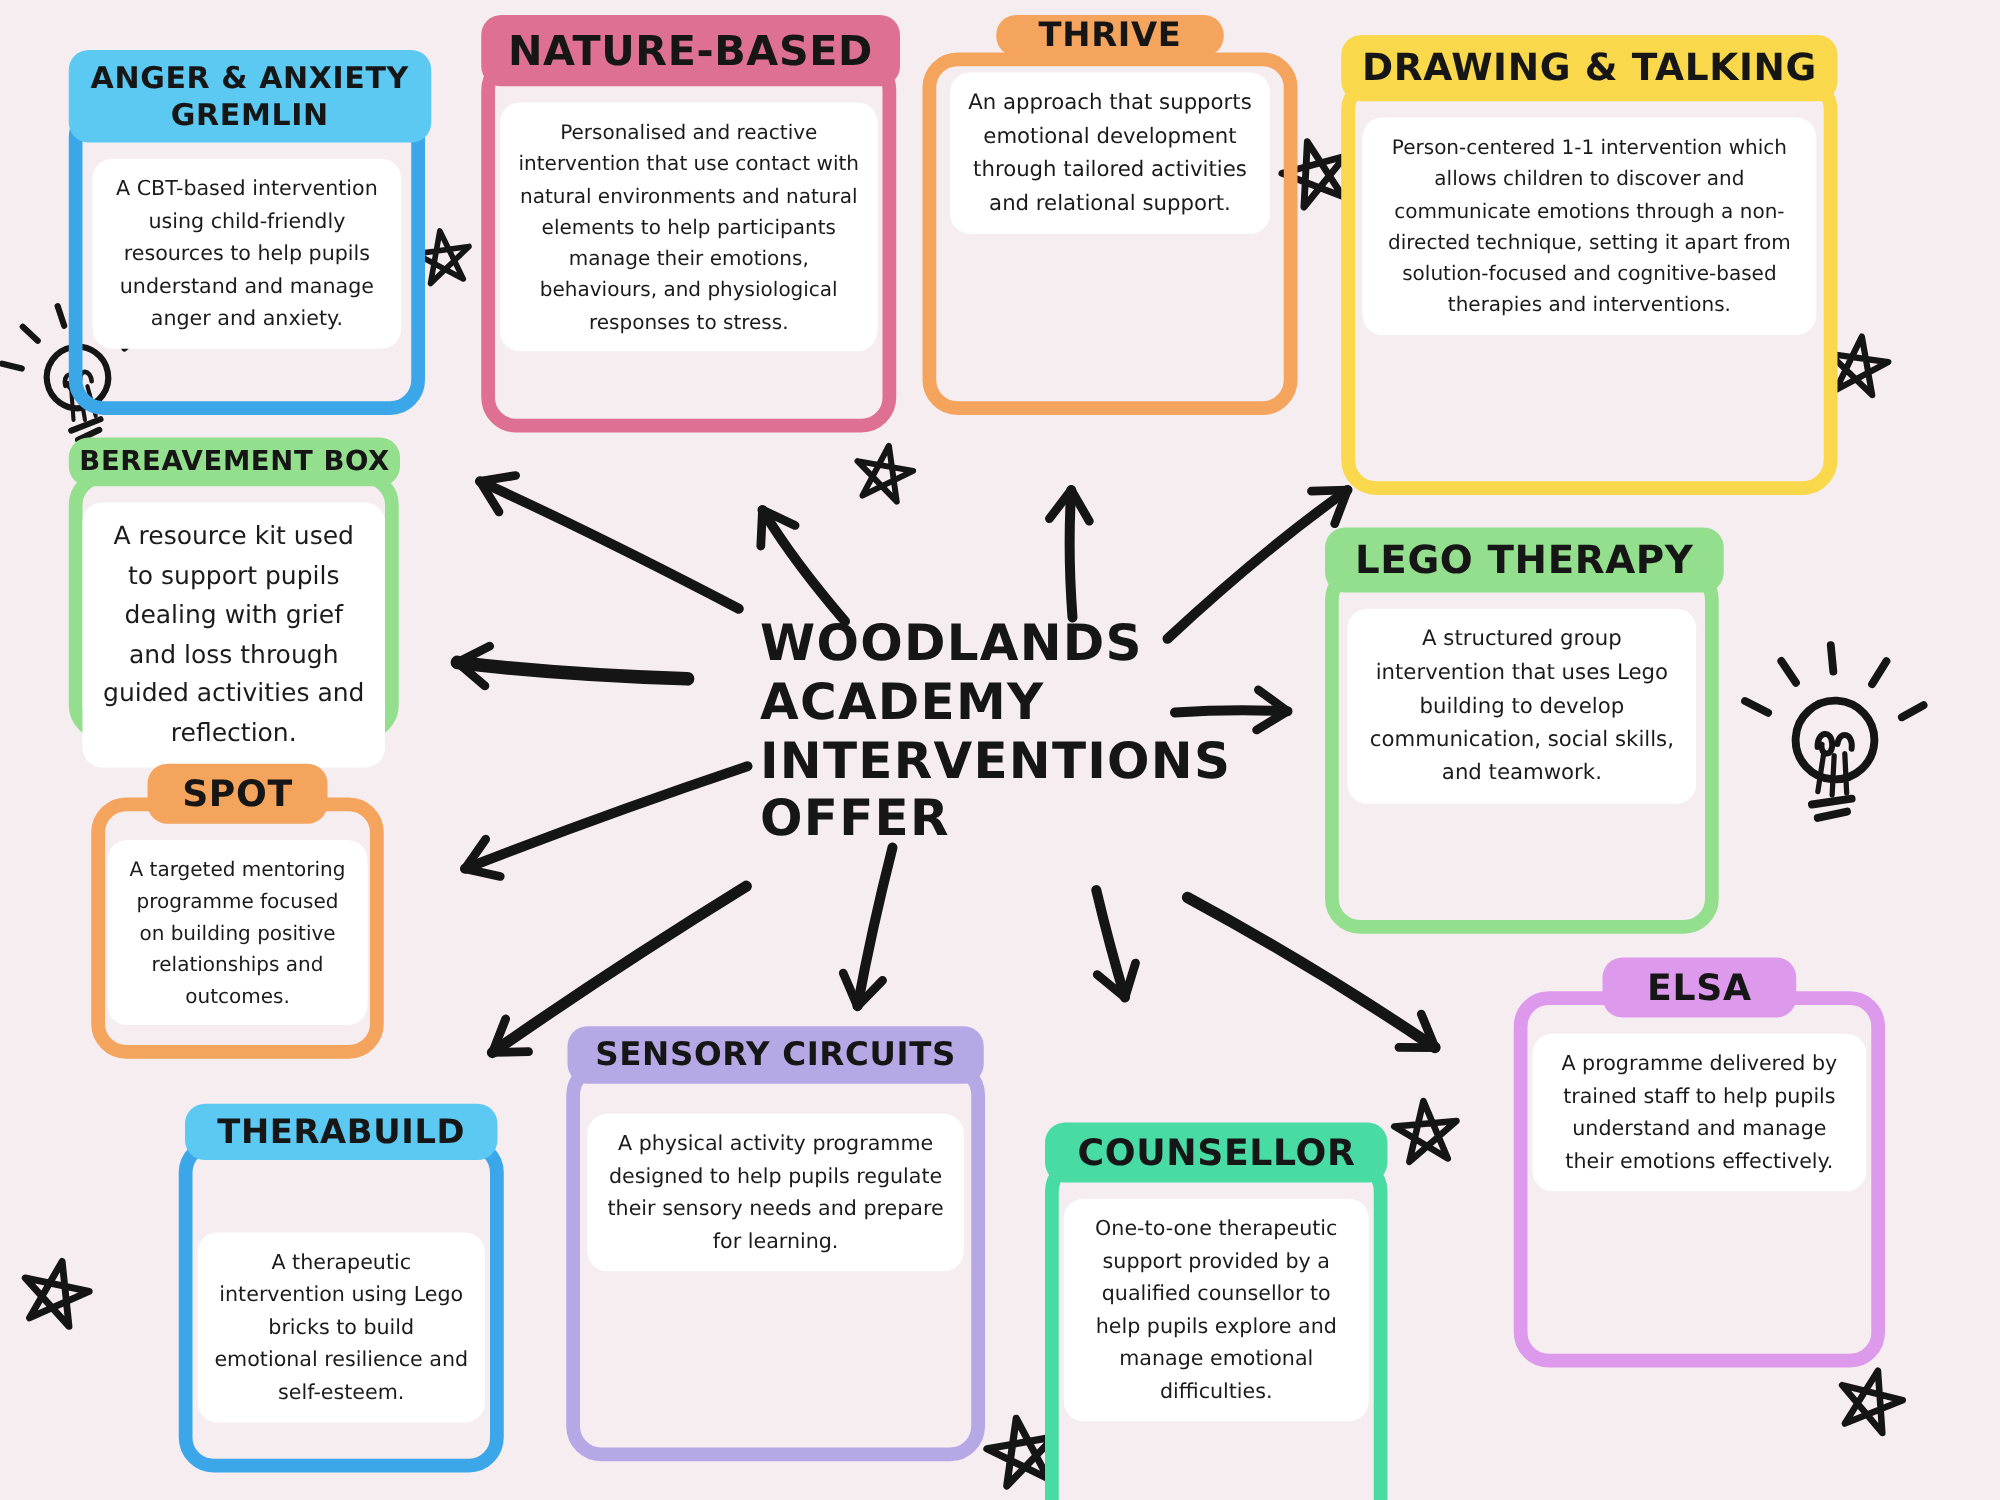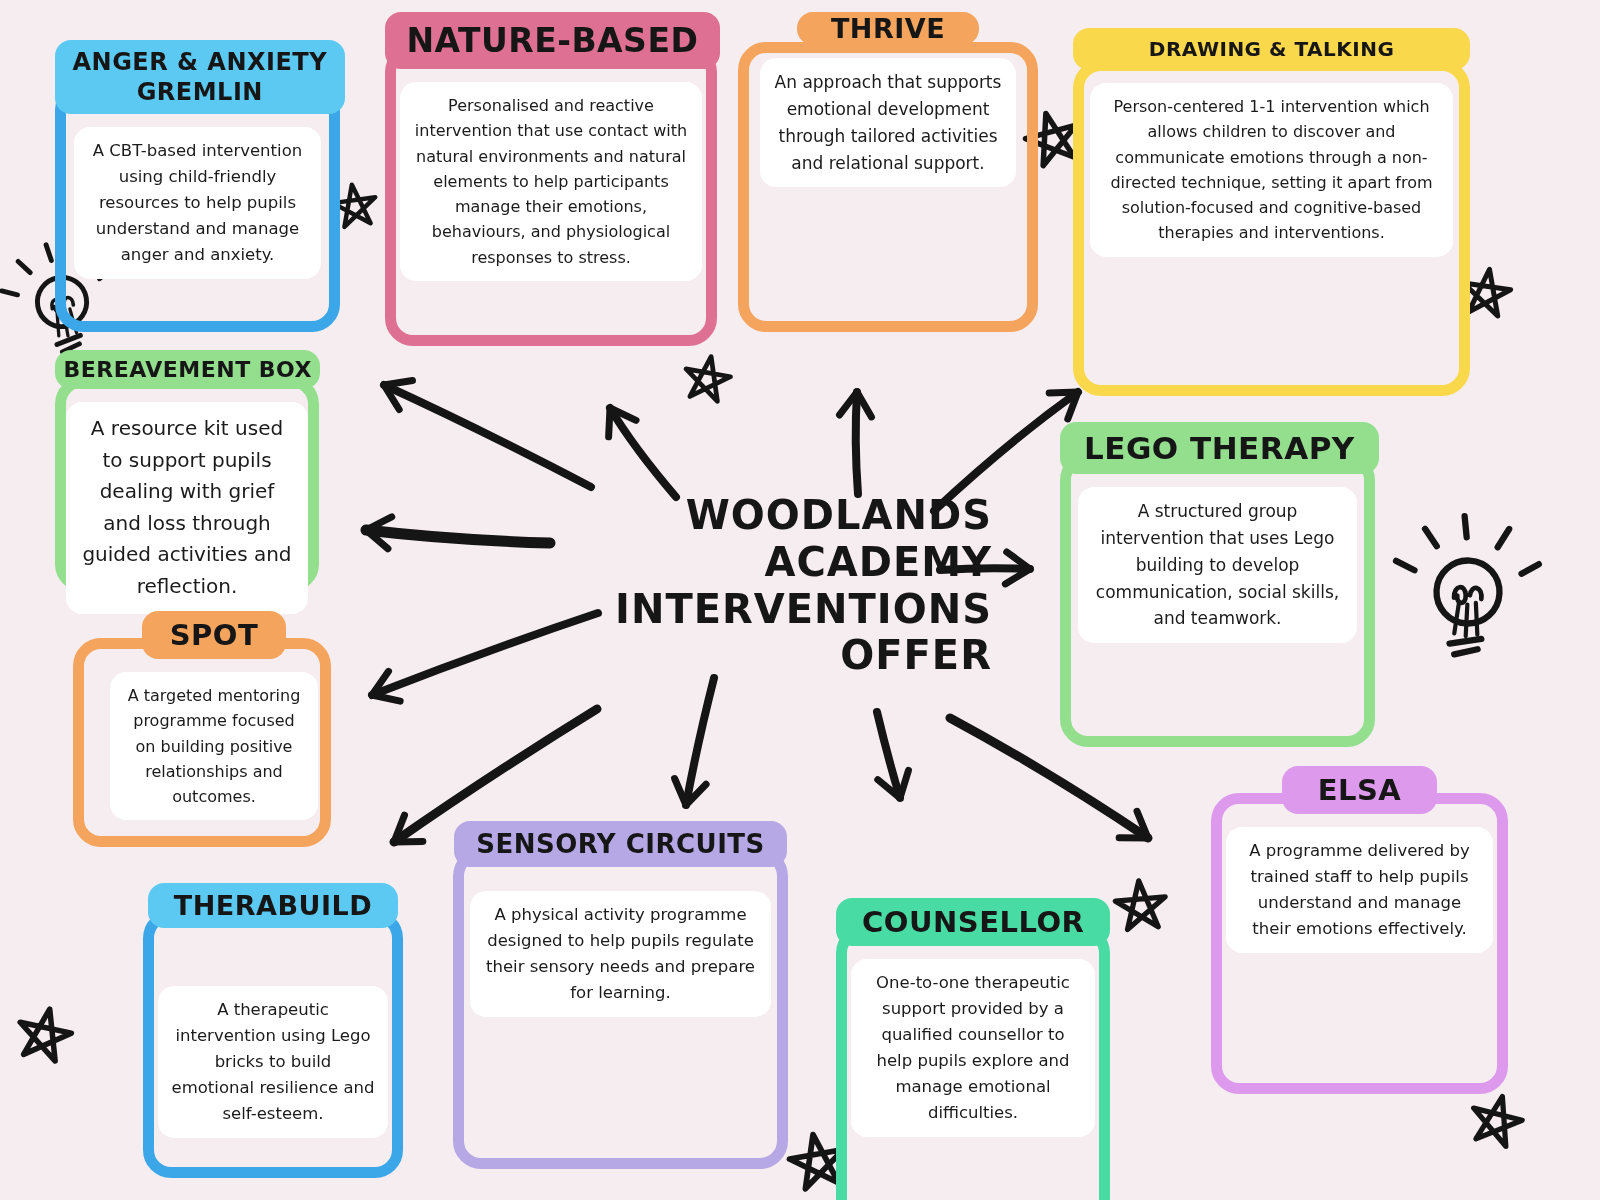--- a/index.html
+++ b/index.html
@@ -15,31 +15,31 @@
              border-radius:16px;text-align:center;color:#161616;font-weight:800;
              letter-spacing:.5px;width:max-content;max-width:96%;padding:8px 18px;}
   .card .body{position:relative;z-index:2;background:#ffffff;border-radius:16px;
               margin:13px auto 0;width:calc(100% - 64px);padding:11px 13px;
               text-align:center;color:#1b1b1b;font-size:16.5px;font-weight:500;
               line-height:1.58;}
 
   .c0 .frame{top:42px}.c0 .tab{font-size:24px;width:calc(100% - 10px);white-space:pre-line;line-height:1.25;padding:7px 8px}
   .c1 .frame{top:32px}.c1 .tab{font-size:33px;width:calc(100% - 10px);padding:9px 8px}.c1 .body{font-size:16px;width:calc(100% - 56px)}
   .c2 .frame{top:30px}.c2 .tab{font-size:27px;padding:1px 34px}.c2 .body{font-size:17px;width:calc(100% - 70px)}
-  .c3 .frame{top:32px}.c3 .tab{font-size:20px;width:calc(100% - 14px);padding:9px 8px}.c3 .body{font-size:16px;width:calc(100% - 60px)}
+  .c3 .frame{top:32px}.c3 .tab{font-size:30px;width:calc(100% - 14px);padding:9px 8px}.c3 .body{font-size:16px;width:calc(100% - 60px)}
   .c4 .frame{top:26px}.c4 .tab{font-size:22px;width:calc(100% - 8px);padding:7px 6px}.c4 .body{font-size:20px;width:calc(100% - 48px)}
   .c5 .frame{top:27px}.c5 .tab{font-size:29px;padding:7px 28px}.c5 .body{font-size:16px;width:calc(100% - 52px)}
   .c6 .frame{top:30px}.c6 .tab{font-size:31px;padding:8px 24px}.c6 .body{font-size:17px;width:calc(100% - 62px)}
   .c7 .frame{top:27px}.c7 .tab{font-size:29px;padding:7px 36px}.c7 .body{font-size:16.5px;width:calc(100% - 56px)}
   .c8 .frame{top:27px}.c8 .tab{font-size:27px;padding:7px 26px}.c8 .body{font-size:16.5px;width:calc(100% - 56px);margin-top:58px}
   .c9 .frame{top:27px}.c9 .tab{font-size:26px;width:calc(100% - 10px);padding:8px 6px}.c9 .body{font-size:16.5px;width:calc(100% - 60px);margin-top:24px}
   .c10 .frame{top:27px}.c10 .tab{font-size:29px;padding:7px 26px}.c10 .body{font-size:16.5px;width:calc(100% - 56px)}
 
   #center-title{position:absolute;left:608px;top:492px;width:384px;z-index:2;
-    text-align:right;font-weight:800;font-size:40px;line-height:1.17;
+    text-align:left;font-weight:800;font-size:40px;line-height:1.17;
     letter-spacing:1px;color:#161616;white-space:pre-line;}
 </style>
 </head>
 <body>
 
 <div id="canvas">
 
   <svg class="overlay" width="1600" height="1200" viewBox="0 0 1600 1200">
     <defs>
       <marker id="ah" markerUnits="userSpaceOnUse" markerWidth="48" markerHeight="48" refX="34" refY="23" orient="auto">
@@ -109,21 +109,21 @@
     <div class="frame"></div>
     <div class="body">Person-centered 1-1 intervention which allows children to discover and communicate emotions through a non-directed technique, setting it apart from solution-focused and cognitive-based therapies and interventions.</div>
   </div>
 
   <div class="card c4" style="left: 55px; top: 350px; width: 264px; height: 242px; --frame: #93DF8E; --tab: #93DF8E;">
     <div class="tab">BEREAVEMENT BOX</div>
     <div class="frame"></div>
     <div class="body">A resource kit used to support pupils dealing with grief and loss through guided activities and reflection.</div>
   </div>
 
-  <div class="card c5" style="left: 73px; top: 611px; width: 234px; height: 236px; padding-left: 24px; --frame: #F4A45C; --tab: #F4A45C;">
+  <div class="card c5" style="left: 73px; top: 611px; width: 234px; height: 236px; --frame: #F4A45C; --tab: #F4A45C;">
     <div class="tab">SPOT</div>
     <div class="frame"></div>
     <div class="body">A targeted mentoring programme focused on building positive relationships and outcomes.</div>
   </div>
 
   <div class="card c6" style="left: 1060px; top: 422px; width: 315px; height: 325px; --frame: #93DF8E; --tab: #93DF8E;">
     <div class="tab">LEGO THERAPY</div>
     <div class="frame"></div>
     <div class="body">A structured group intervention that uses Lego building to develop communication, social skills, and teamwork.</div>
   </div>

